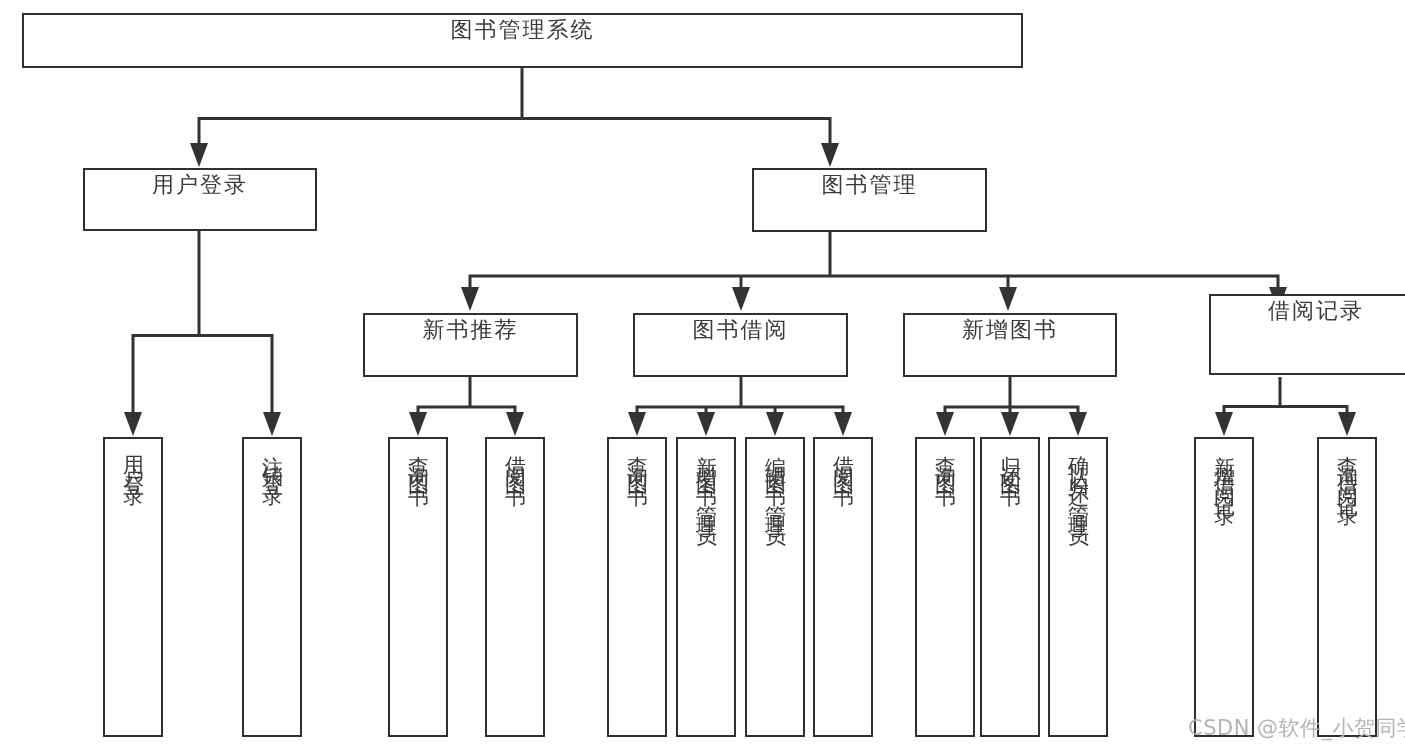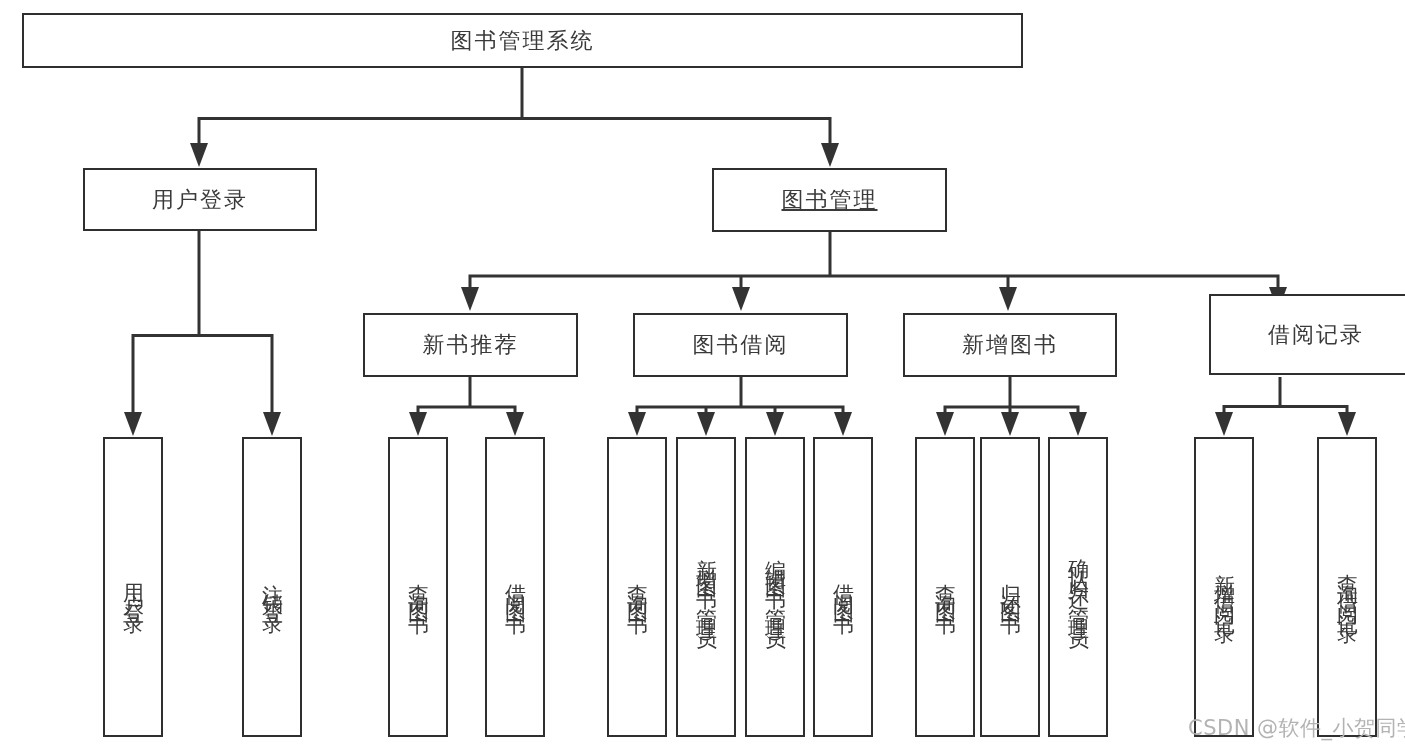--- a/index.html
+++ b/index.html
@@ -19,21 +19,21 @@
     z-index: 1;
   }
   .connectors path {
     stroke: #333333; stroke-width: 3; fill: none;
   }
   .connectors polygon { fill: #333333; stroke: none; }
   .box {
     position: absolute;
     background: #ffffff;
     border: 2.5px solid #2f2f2f;
-    display: flex; align-items: center; justify-content: center;
+    display: flex; align-items: flex-start; justify-content: center;
     z-index: 2;
     color: #3a3a3a;
   }
   .hlabel {
     font-size: 22px;
     letter-spacing: 2px;
     white-space: nowrap;
     color: #3a3a3a;
   }
   .leaf { width: 60px; height: 300px; }
@@ -122,21 +122,21 @@
     </g>
   </svg>
 
   <div class="box" style="left:22px; top:13px; width:1001px; height:55px;">
     <span class="hlabel">图书管理系统</span>
   </div>
 
   <div class="box" style="left:83px; top:168px; width:234px; height:63px;">
     <span class="hlabel">用户登录</span>
   </div>
-  <div class="box" style="left:712px; top:168px; width:235px; height:64px;text-decoration:underline;">
+  <div class="box" style="left:752px; top:168px; width:235px; height:64px;">
     <span class="hlabel">图书管理</span>
   </div>
 
   <div class="box" style="left:633px; top:313px; width:215px; height:64px;">
     <span class="hlabel">图书借阅</span>
   </div>
   <div class="box" style="left:363px; top:313px; width:215px; height:64px;">
     <span class="hlabel">新书推荐</span>
   </div>
   <div class="box" style="left:903px; top:313px; width:214px; height:64px;">

